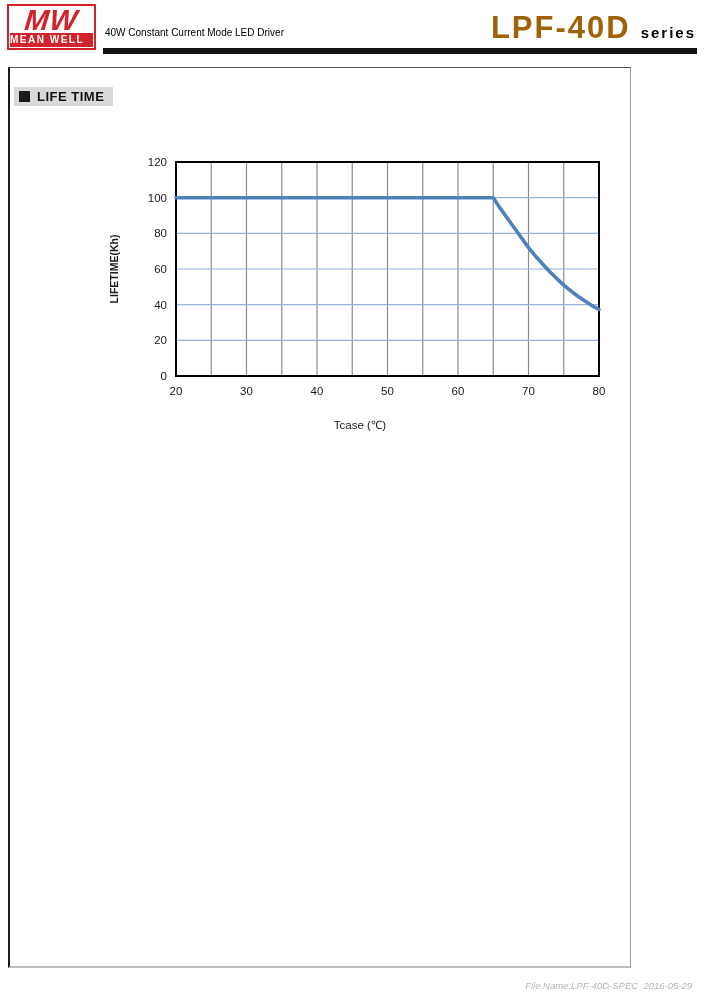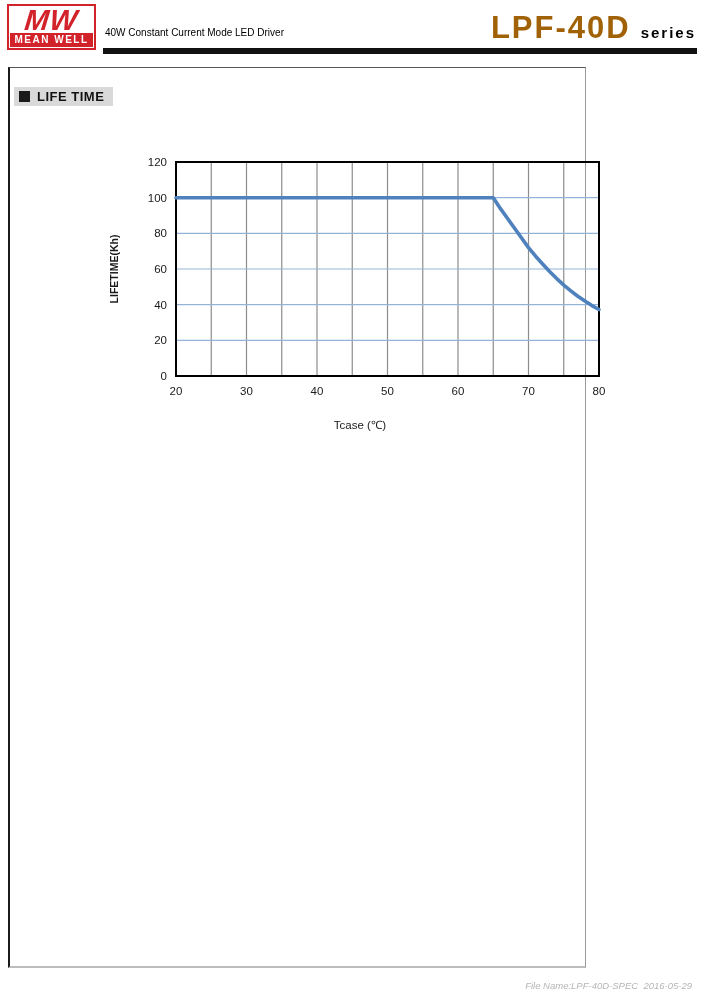--- a/index.html
+++ b/index.html
@@ -6,33 +6,33 @@
   .page{position:relative;width:708px;height:1000px;background:#ffffff;
         font-family:"Liberation Sans",sans-serif;overflow:hidden;}
 
   
   .logo{position:absolute;left:7px;top:4px;width:89px;height:46px;
         border:2px solid #d3232a;background:#fff;box-sizing:border-box;}
   .logo-mw{display:block;text-align:center;font-style:italic;font-weight:700;
         color:#d3232a;font-size:29px;line-height:28px;letter-spacing:1px;
         transform:skewX(-6deg);}
   .logo-brand{position:absolute;left:1px;right:1px;bottom:1px;background:#d3232a;
-        color:#fff;font-size:10px;font-weight:700;text-align:center;
+        color:#fff;font-size:10px;font-weight:700;text-align:left;
         letter-spacing:1.5px;padding:1px 0 2px 0;}
   .header-subtitle{position:absolute;left:105px;top:27px;font-size:10px;
         color:#000;font-weight:400;}
   .product-wrap{position:absolute;right:12px;top:10px;white-space:nowrap;}
   .product-name{font-size:31px;font-weight:700;letter-spacing:2px;color:#a16207;}
   .product-series{font-size:15px;font-weight:700;letter-spacing:2px;color:#000;
         margin-left:10px;}
   .header-divider{position:absolute;left:103px;top:48px;width:594px;height:6px;
         background:#111;}
 
   
-  .content-box{position:absolute;left:8px;top:67px;width:578px;height:901px;
+  .content-box{position:absolute;left:8px;top:67px;width:623px;height:901px;
         box-sizing:border-box;background:#fff;
         border-top:1px solid #555;border-left:2px solid #1a1a1a;
         border-right:1px solid #9a9a9a;border-bottom:2px solid #bdbdbd;}
   .section-label{position:absolute;left:4px;top:19px;display:inline-flex;
         align-items:center;background:#d9d9d9;padding:2px 9px 2px 5px;}
   .section-bullet{width:11px;height:11px;background:#1a1a1a;margin-right:7px;}
   .section-title{font-size:13px;font-weight:700;color:#111;letter-spacing:0.5px;}
 
   
   .chart-svg{position:absolute;left:92px;top:73px;}

